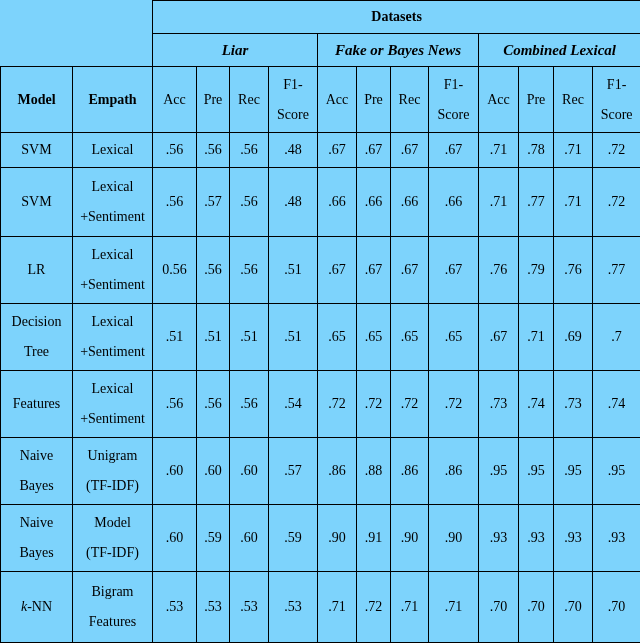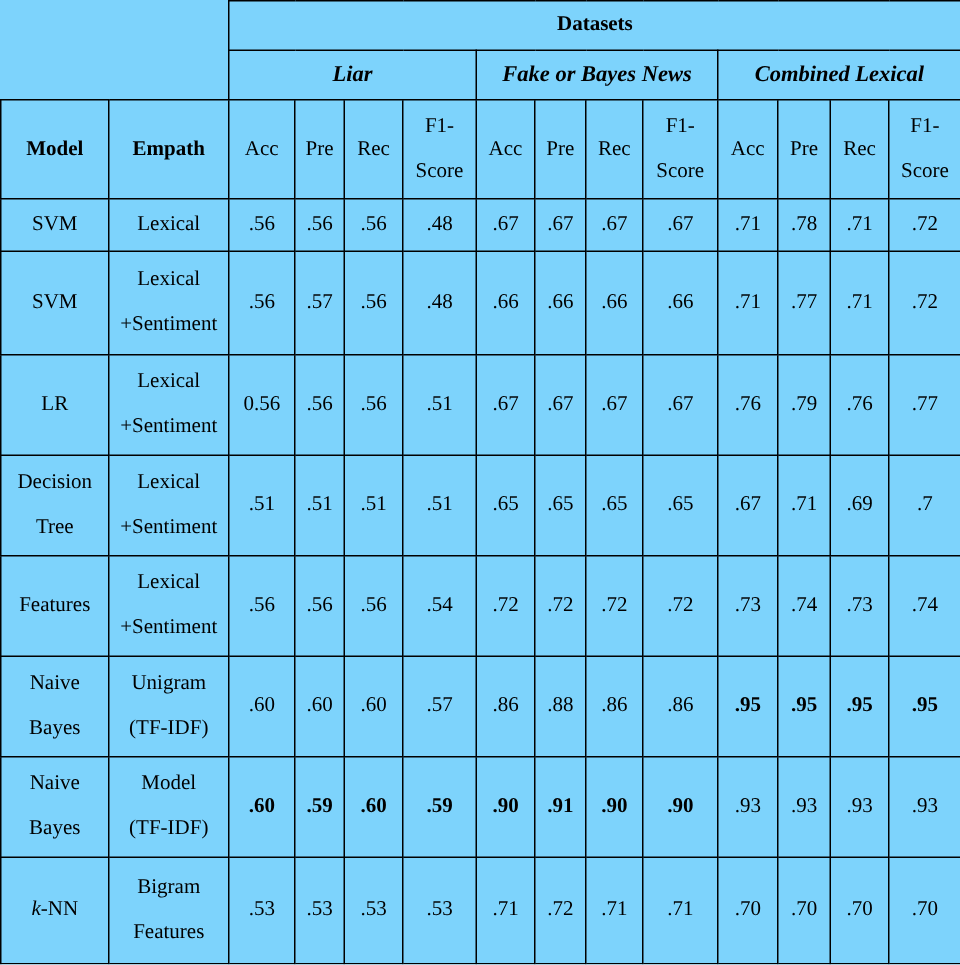--- a/index.html
+++ b/index.html
@@ -18,21 +18,21 @@
     vertical-align:middle;
     padding:0;
     line-height:30px;
     white-space:pre-line;
     font-weight:normal;
     overflow:hidden;
   }
   .spacer{border:none;}
   .b{font-weight:bold;}
   .bi{font-weight:bold;font-style:italic;font-size:15px;}
-  .bold{font-weight:bold;}
+  .bold{font-weight:normal;}
   tr.r-datasets{height:33px;}
   tr.r-groups{height:33px;}
   tr.r-colhead{height:66px;}
   i{font-style:italic;}
 </style>
 </head>
 <body>
 
 <div class="page">
 <table>

